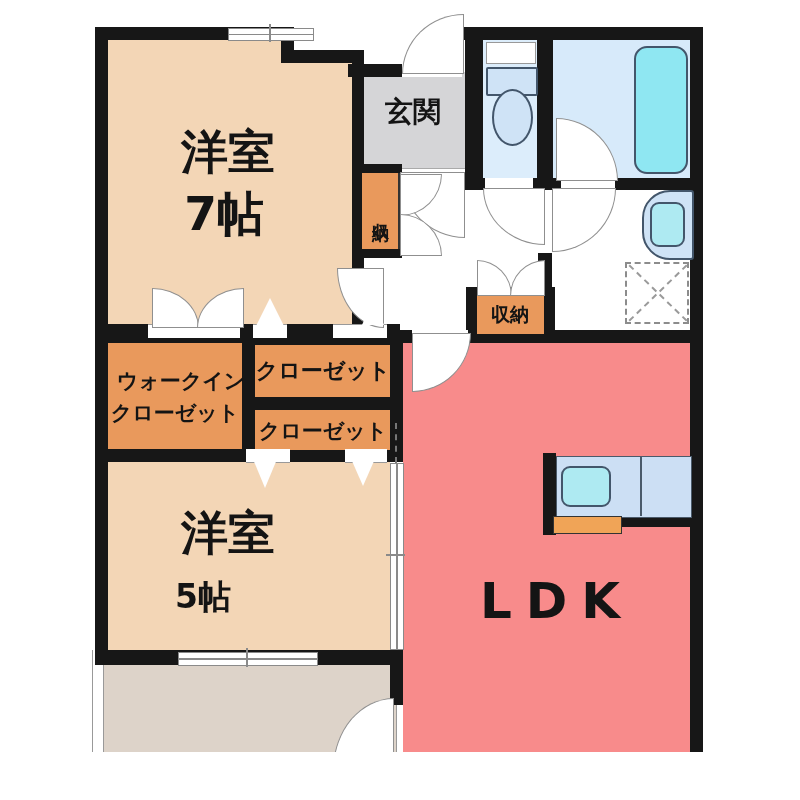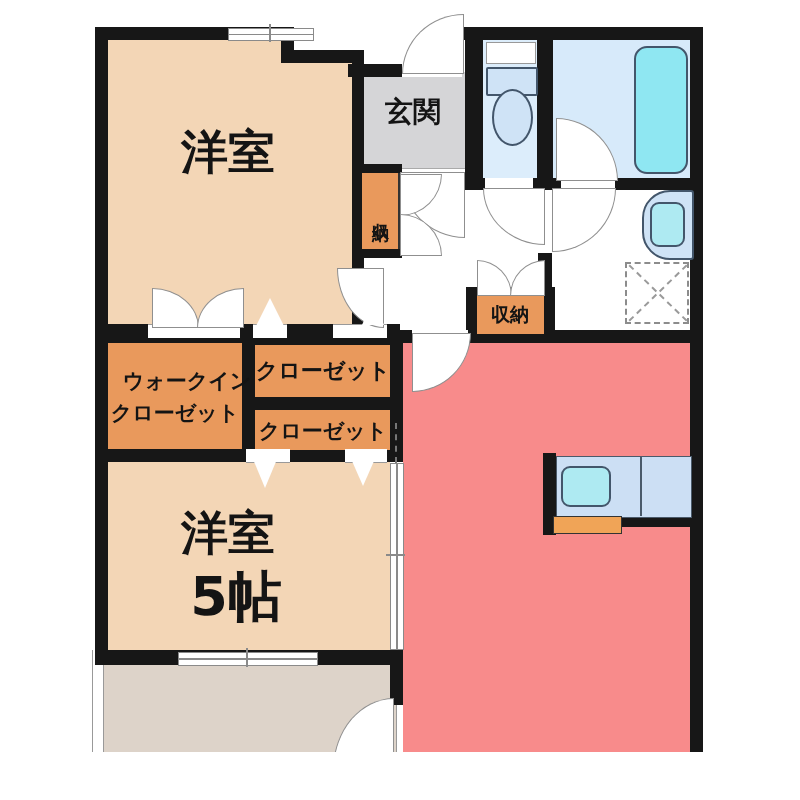--- a/index.html
+++ b/index.html
@@ -133,23 +133,25 @@
     <div class="dline" style="left:-9px;top:28px;width:80px;transform:rotate(44deg);"></div>
     <div class="dline" style="left:-9px;top:28px;width:80px;transform:rotate(-44deg);"></div>
   </div>
 
   <div class="fill" style="left:556px;top:456px;width:134px;height:60px;background:#ccdff4;border:1.5px solid #4a5a6a;"></div>
   <div class="fill" style="left:640px;top:456px;width:2px;height:60px;background:#4a5a6a;"></div>
   <div class="fix" style="left:561px;top:466px;width:46px;height:37px;background:#aeeaf2;border-radius:9px;"></div>
   <div class="fill" style="left:553px;top:516px;width:67px;height:16px;background:#f0a457;border:1px solid #333;"></div>
 
   <div class="lbl" style="left:228px;top:152px;font-size:47px;">洋室</div>
+  <div class="lbl" style="left:224px;top:214px;font-size:47px;">7帖</div>
   <div class="lbl" style="left:413px;top:112px;font-size:28px;">玄関</div>
   <div class="lbl" style="left:380px;top:211px;font-size:17px;writing-mode:vertical-rl;text-orientation:upright;letter-spacing:2px;">収納</div>
-  <div class="lbl" style="left:187px;top:381px;font-size:21px;">ウォークイン</div>
+  <div class="lbl" style="left:181px;top:381px;font-size:21px;">ウォークイン</div>
   <div class="lbl" style="left:175px;top:413px;font-size:21px;">クローゼット</div>
   <div class="lbl" style="left:323px;top:371px;font-size:22px;">クローゼット</div>
   <div class="lbl" style="left:323px;top:431px;font-size:21px;">クローゼット</div>
   <div class="lbl" style="left:510px;top:315px;font-size:19px;">収納</div>
   <div class="lbl" style="left:228px;top:533px;font-size:47px;">洋室</div>
-  <div class="lbl" style="left:236px;top:597px;font-size:54px;">5帖</div>
+  <div class="lbl" style="left:203px;top:597px;font-size:33px;">5帖</div>
+  <div class="lbl" style="left:557px;top:601px;font-size:50px;letter-spacing:14px;">LDK</div>
 
 </div>
 
 </body></html>

